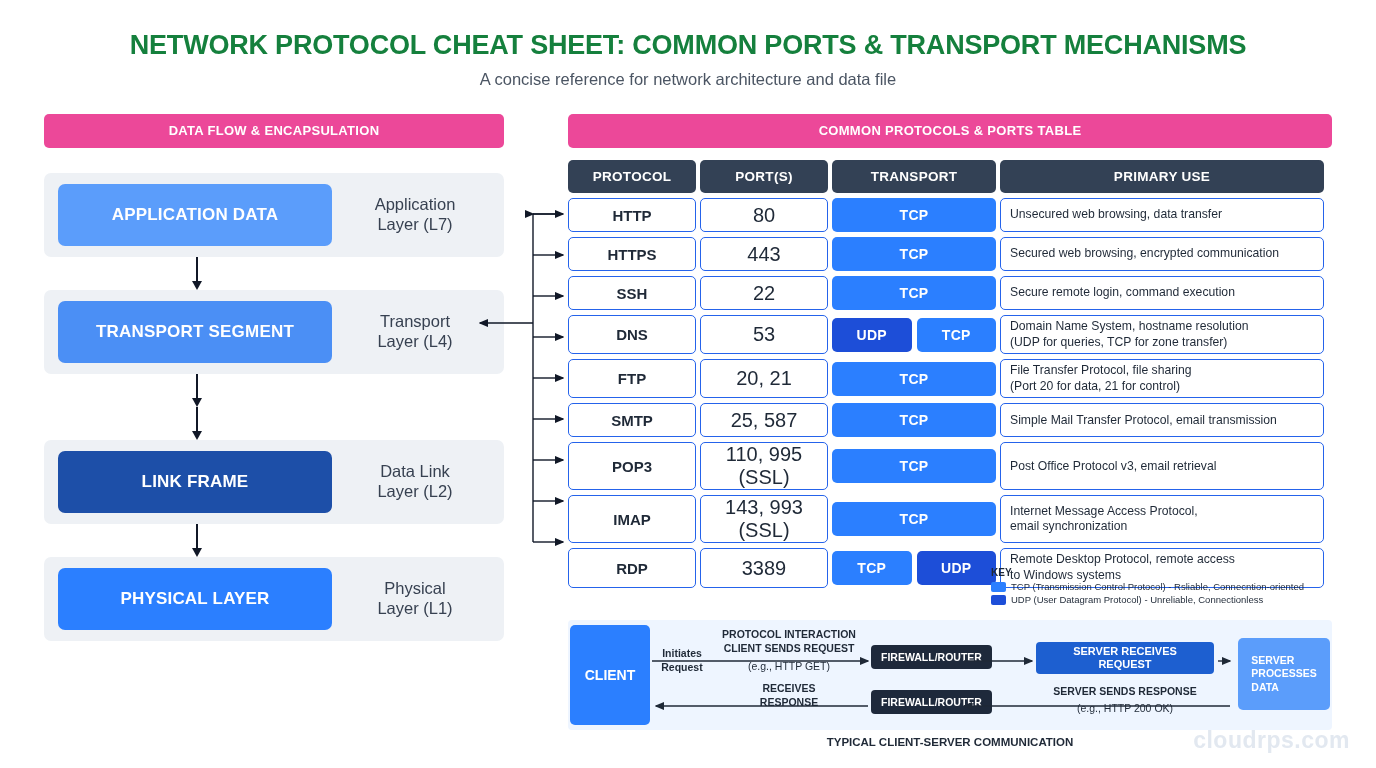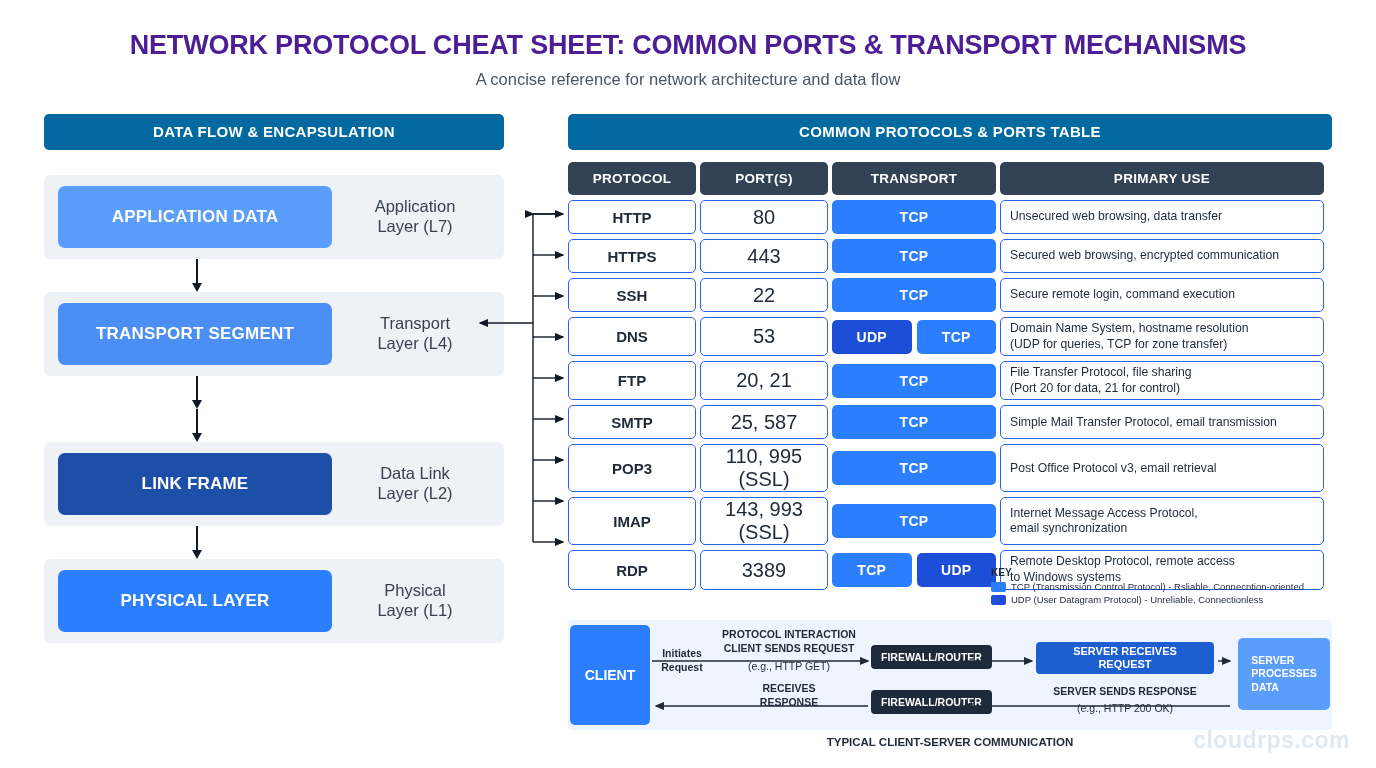--- a/index.html
+++ b/index.html
@@ -12,37 +12,37 @@
     position: relative;
   }
   .page { position: relative; width: 1376px; height: 768px; }
 
   
   .title {
     text-align: center;
     font-size: 27px;
     font-weight: bold;
     letter-spacing: -0.2px;
-    color: #4c1d95;
+    color: #15803d;
     padding-top: 30px;
     text-transform: uppercase;
   }
   .subtitle {
     text-align: center;
     font-size: 16.5px;
     color: #4b5563;
     margin-top: 9px;
   }
 
   
   .sec-head {
-    background: #0369a1;
-    color: #ffffff;
-    font-weight: bold;
-    font-size: 15px;
+    background: #ec4899;
+    color: #ffffff;
+    font-weight: bold;
+    font-size: 13px;
     text-align: center;
     border-radius: 5px;
     padding: 9px 0 10px;
     letter-spacing: 0.3px;
   }
 
   
   .left {
     position: absolute;
     left: 44px; top: 114px; width: 460px;
@@ -240,21 +240,21 @@
     font-size: 23px; color: #e2e8f0; font-weight: bold; letter-spacing: 0.5px;
   }
   svg.overlay { position: absolute; left: 0; top: 0; pointer-events: none; }
 </style>
 </head>
 <body>
 
 <div class="page">
 
   <h1 class="title">NETWORK PROTOCOL CHEAT SHEET: COMMON PORTS &amp; TRANSPORT MECHANISMS</h1>
-  <div class="subtitle">A concise reference for network architecture and data flow</div>
+  <div class="subtitle">A concise reference for network architecture and data file</div>
 
   <div class="left">
     <div class="sec-head">DATA FLOW &amp; ENCAPSULATION</div>
     <div class="stack" id="layer-stack">
         <div class="layer-row">
           <div class="layer-box" style="background: rgb(91, 157, 251);">APPLICATION DATA</div>
           <div class="layer-label">
             <div>Application</div>
             <div>Layer (L7)</div>
           </div>

